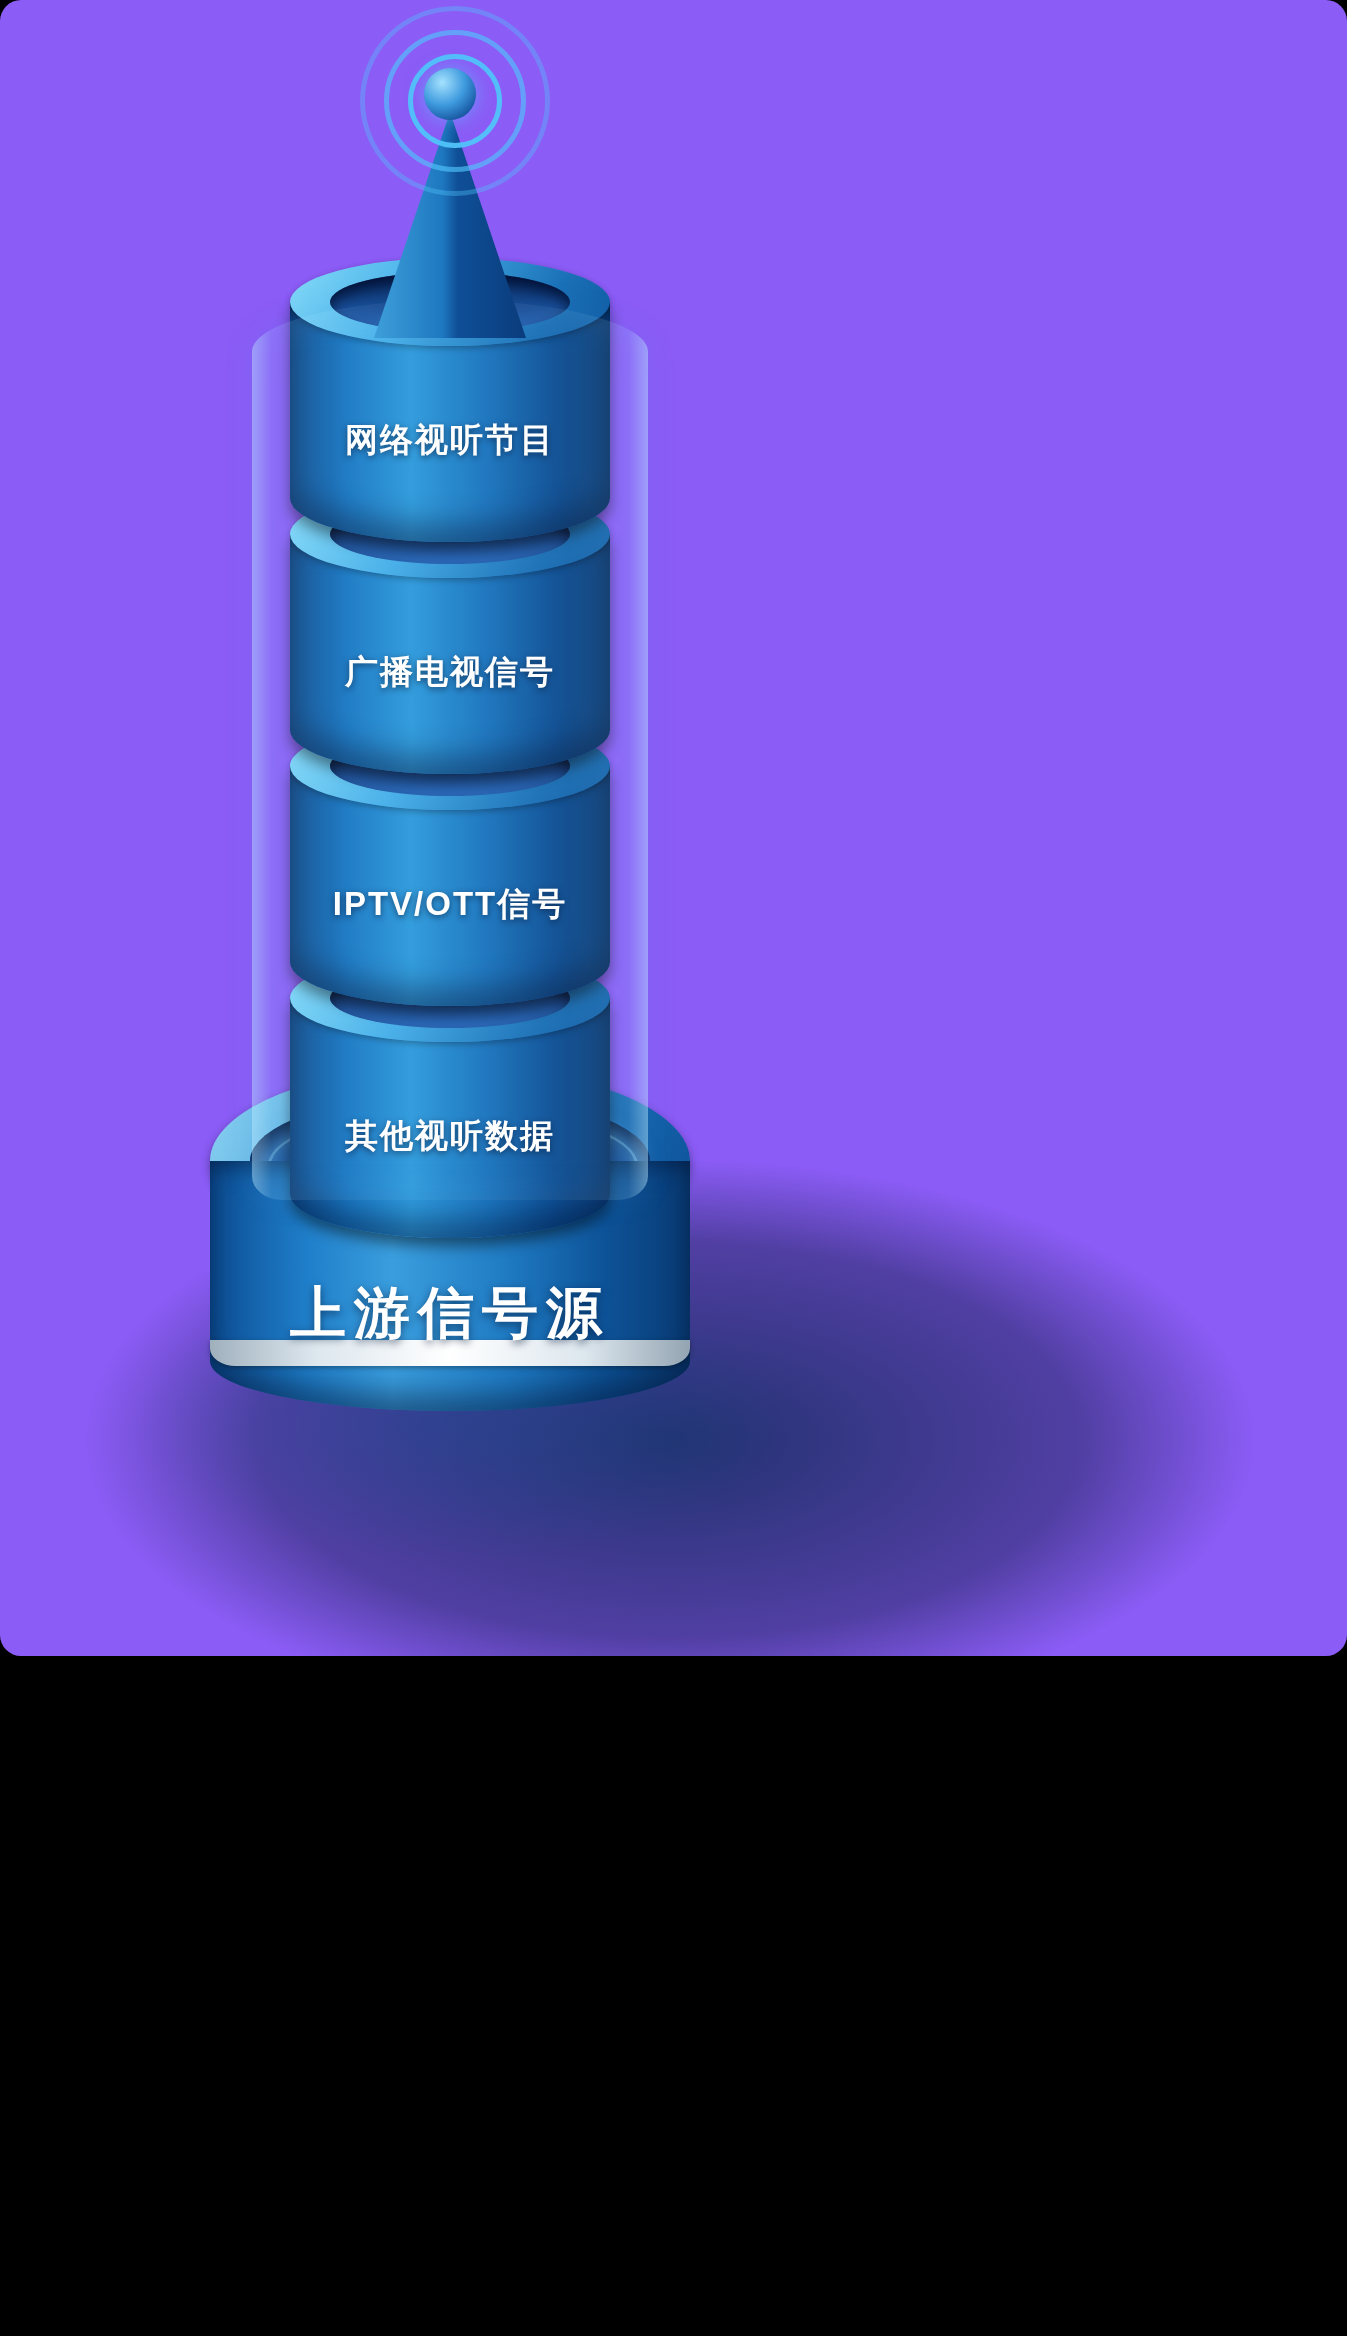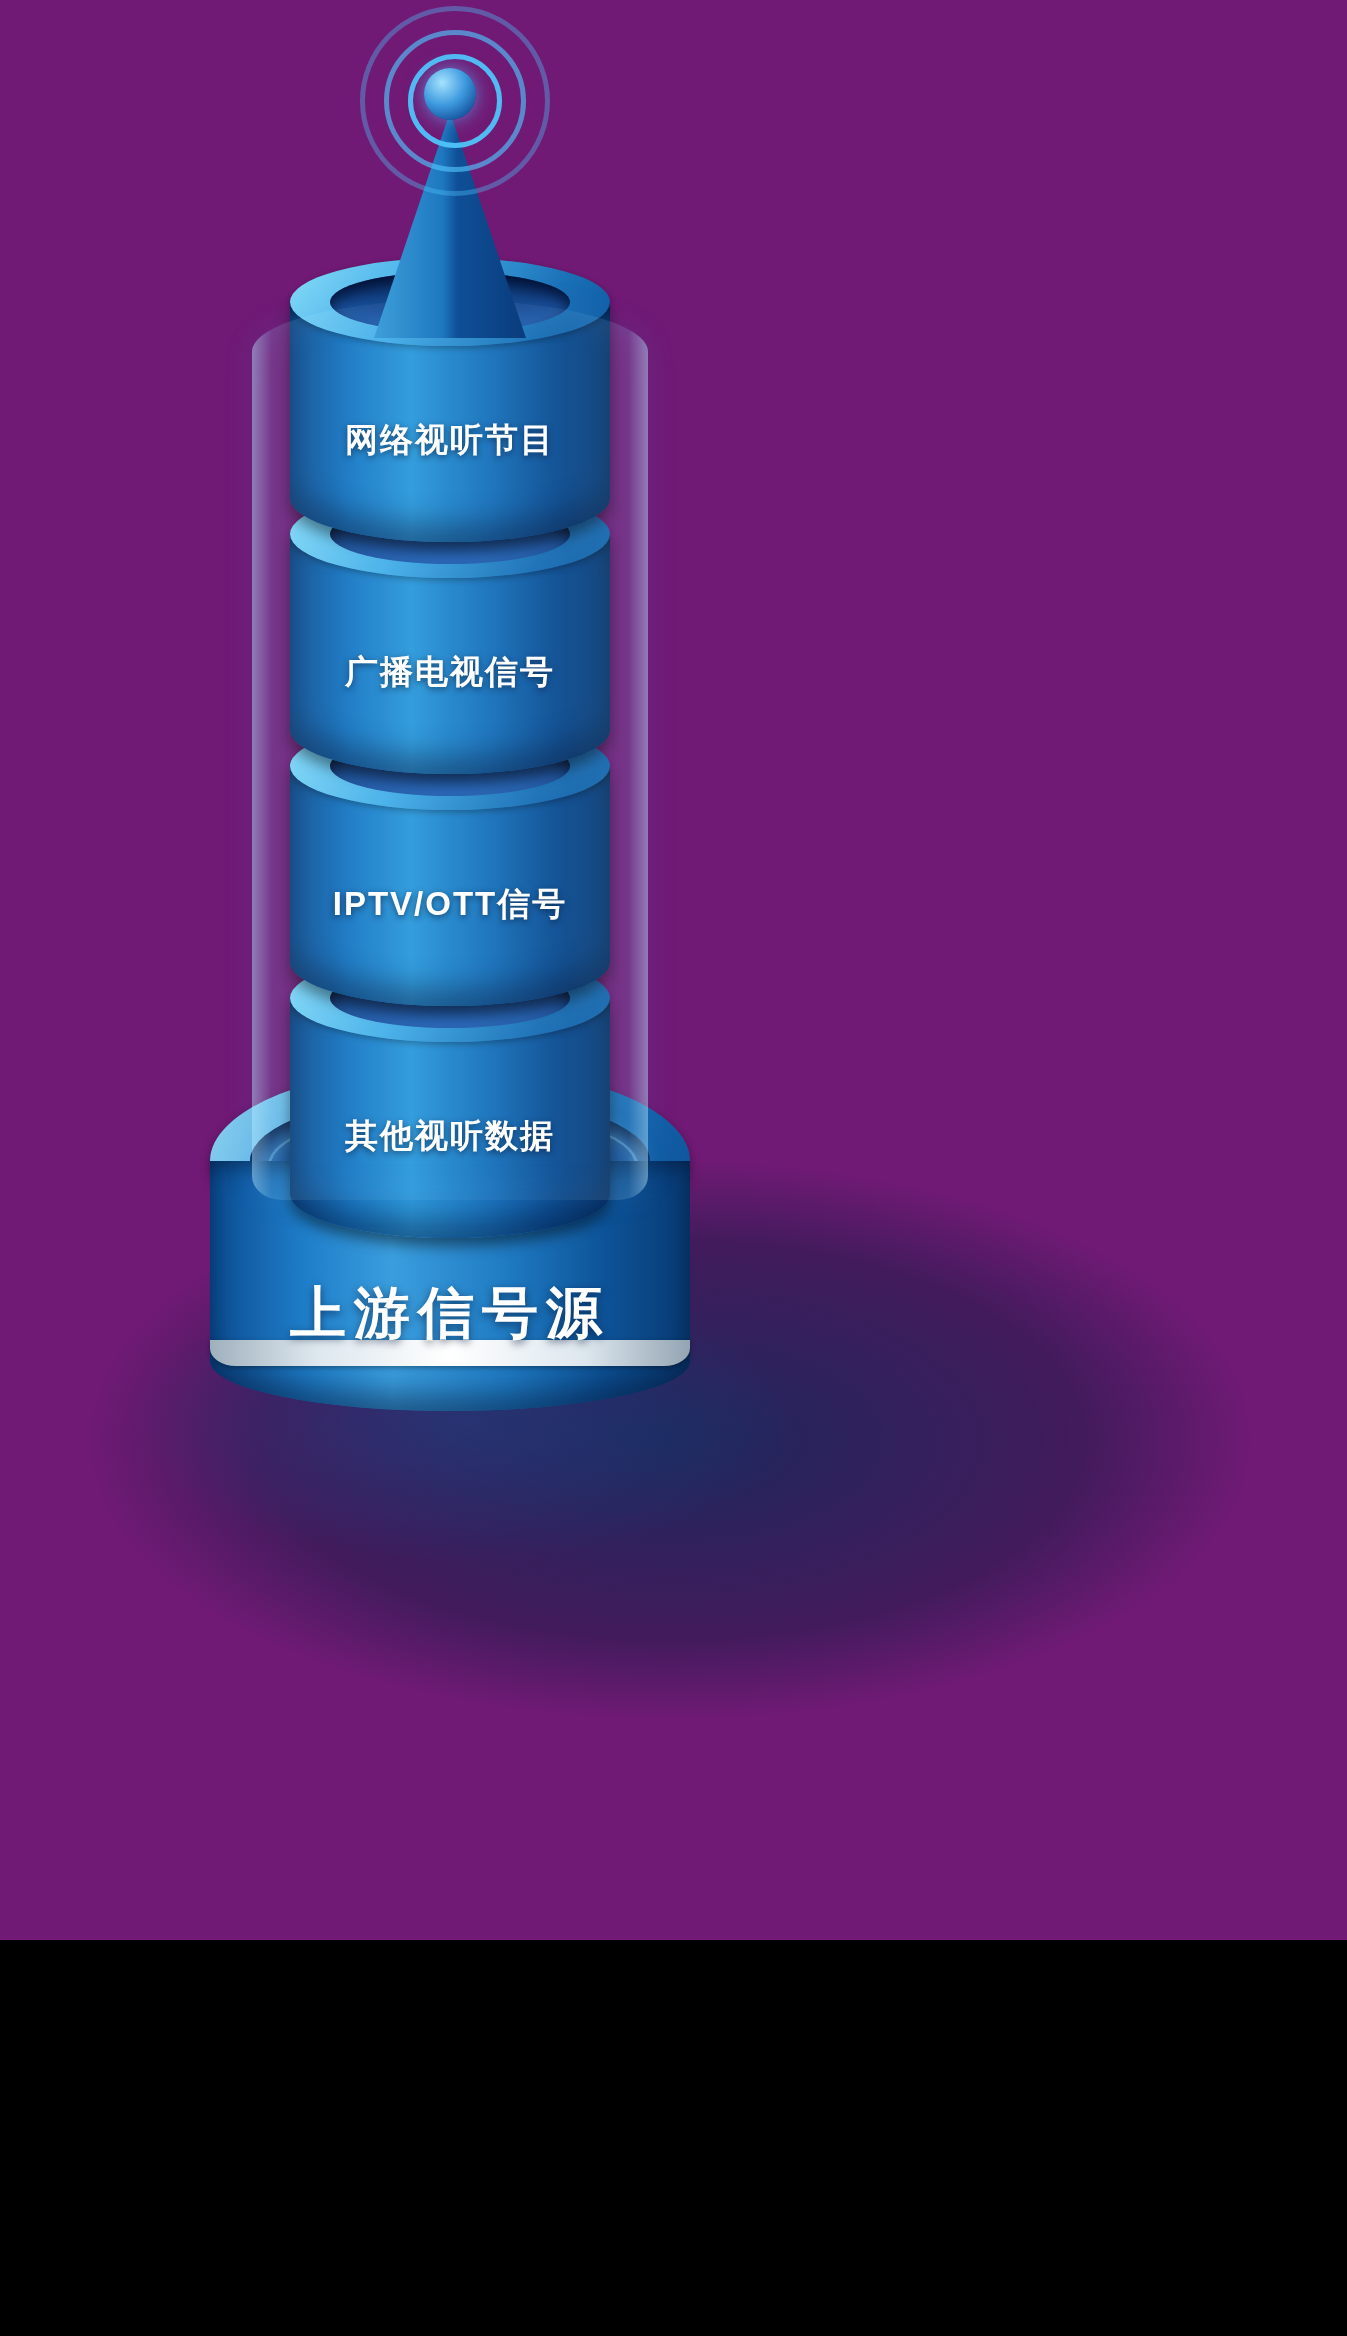--- a/index.html
+++ b/index.html
@@ -1,18 +1,19 @@
 <!DOCTYPE html>
 <html><head>
 <meta charset="utf-8">
 <style>
   html,body{margin:0;padding:0;background:#000;}
   .canvas{
-    position:relative;width:1347px;height:1940px;background:#701a75;overflow:hidden;
+    position:relative;width:1347px;height:1656px;background:#8b5cf6;overflow:hidden;
     font-family:"Liberation Sans",sans-serif;
+    border-radius:21px;
   }
   
   .floor-glow{
     position:absolute;left:-80px;top:1080px;width:1500px;height:720px;
     background:radial-gradient(closest-side,rgba(15,42,88,0.85),rgba(10,28,62,0.45) 55%,transparent 78%);
   }
   .base-glow{
     position:absolute;left:20px;top:1230px;width:880px;height:380px;
     background:radial-gradient(closest-side,rgba(24,80,150,0.38),transparent 75%);
   }

